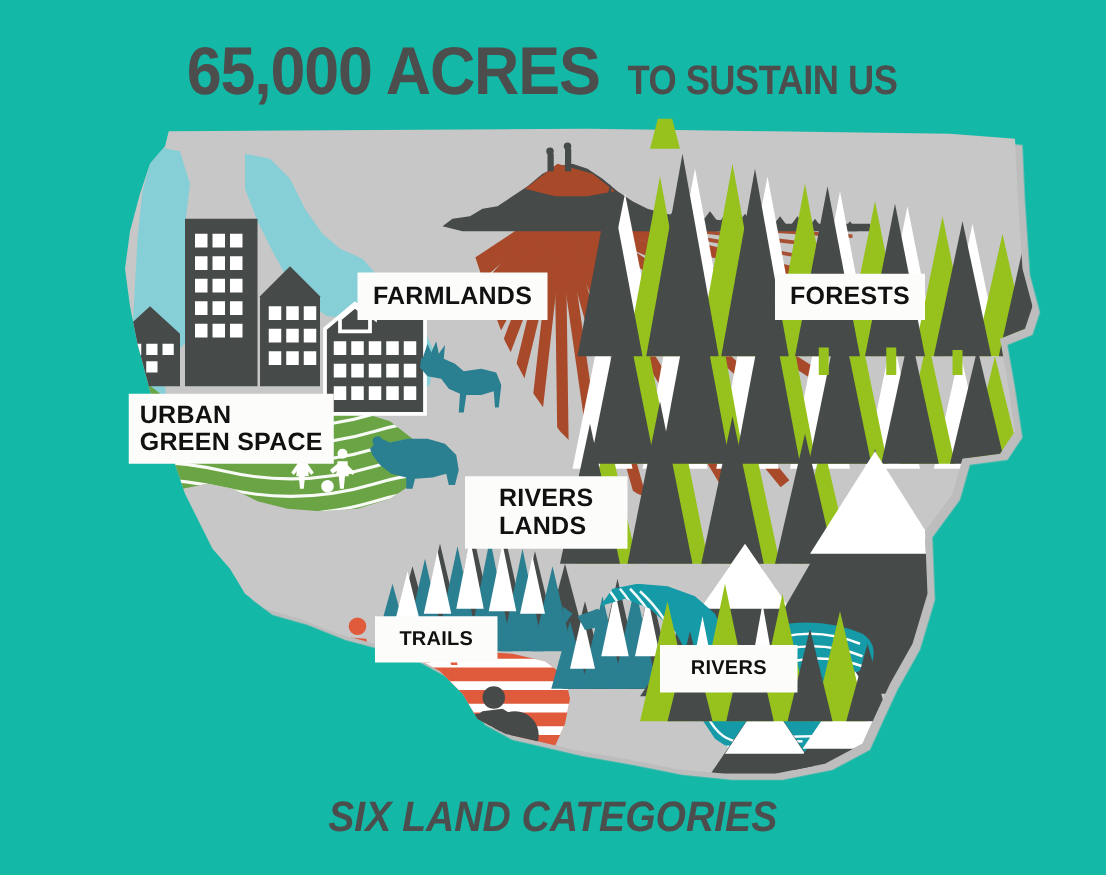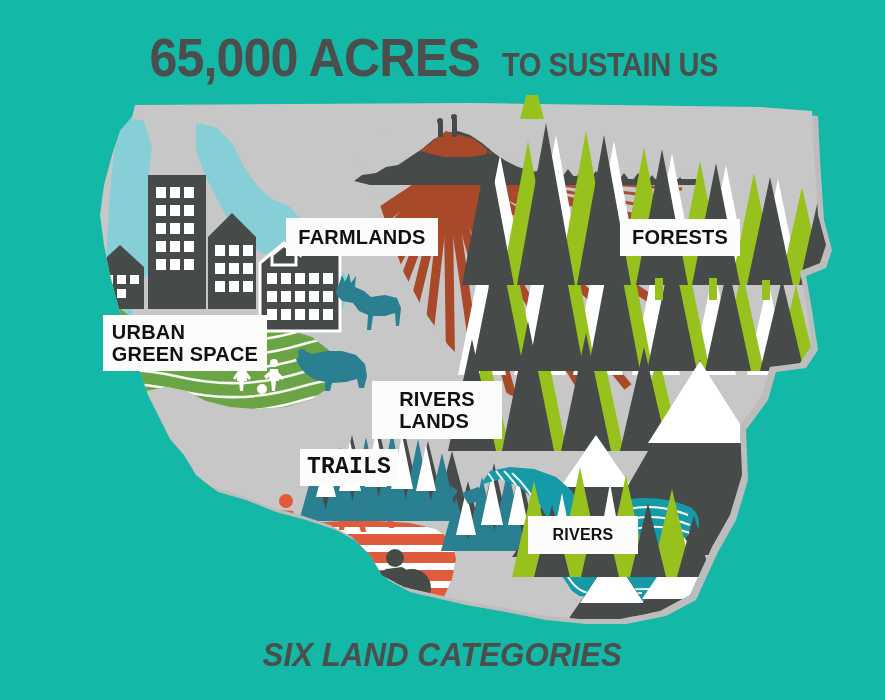--- a/index.html
+++ b/index.html
@@ -84,21 +84,21 @@
     white-space: pre-line;
     display: flex;
     align-items: center;
     justify-content: center;
     margin-top: 29px;
   }
   .lbl-farmlands { left: 286px; top: 189px; width: 152px; height: 38px; font-size: 20px; }
   .lbl-forests   { left: 620px; top: 190px; width: 120px; height: 37px; font-size: 20px; }
   .lbl-urban     { left: 103px; top: 286px; width: 164px; height: 56px; font-size: 20px; }
   .lbl-natural   { left: 372px; top: 352px; width: 130px; height: 58px; font-size: 20px; }
-  .lbl-trails    { left: 300px; top: 420px; width: 98px; height: 37px; font-size: 23px; font-family: Liberation Mono, monospace; }
+  .lbl-trails    { left: 300px; top: 464px; width: 98px; height: 37px; font-size: 16px; }
   .lbl-rivers    { left: 528px; top: 487px; width: 110px; height: 38px; font-size: 16px; }
 </style>
 </head>
 <body>
 
 <div id="page">
 
   <div class="title-row">
     <span class="title-main">65,000 ACRES</span><span class="title-sub">TO SUSTAIN US</span>
   </div>

